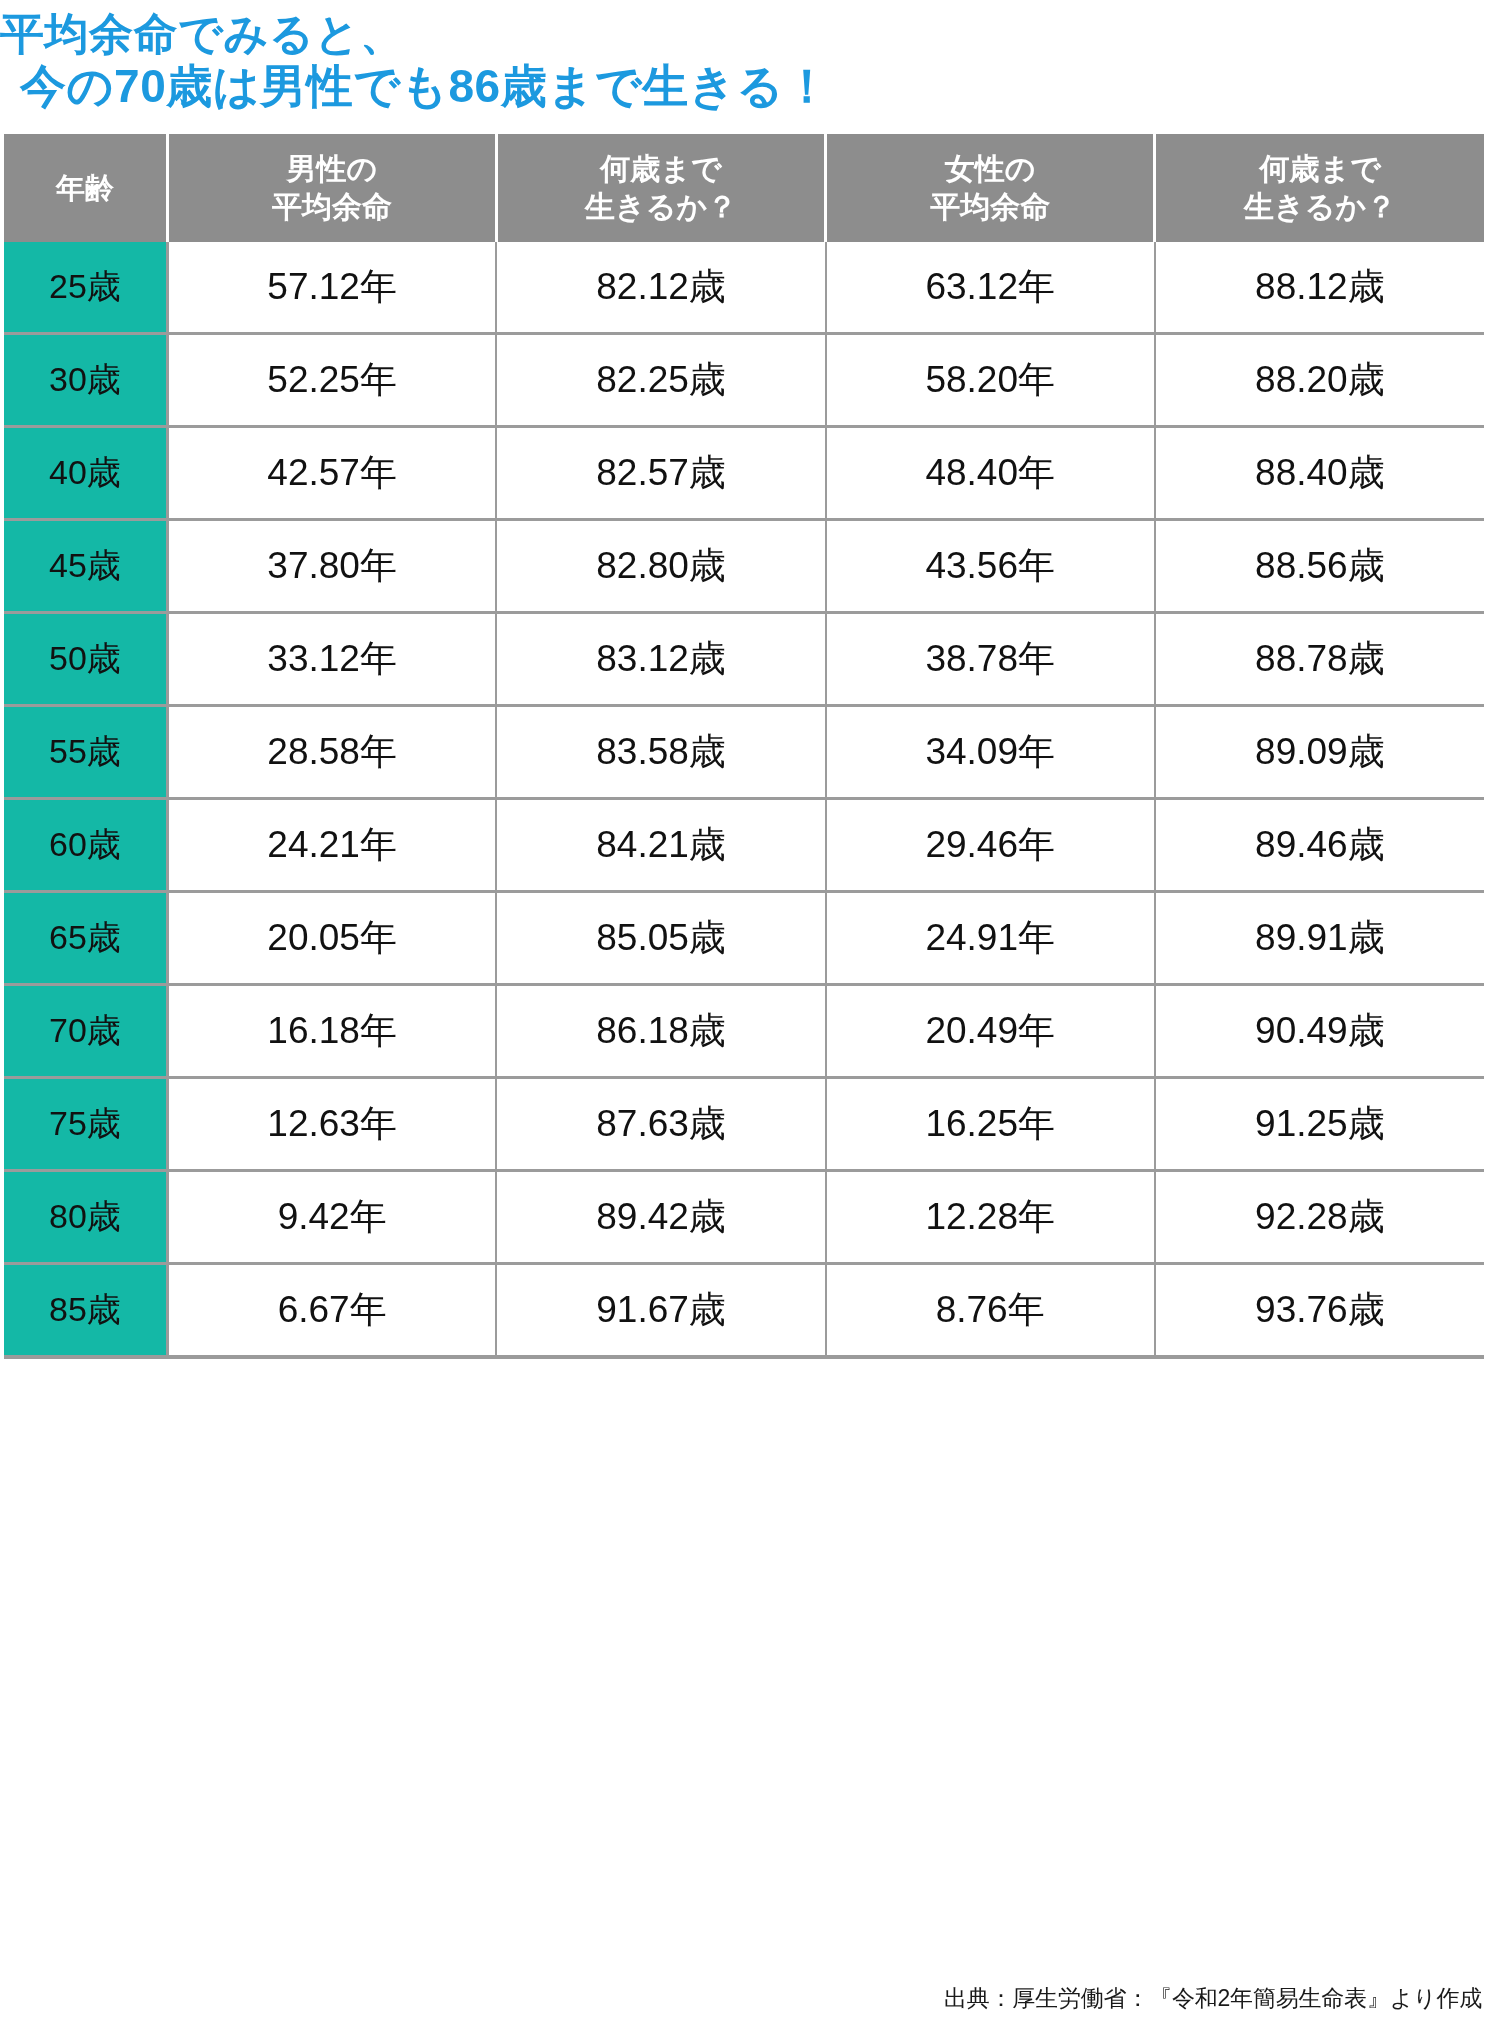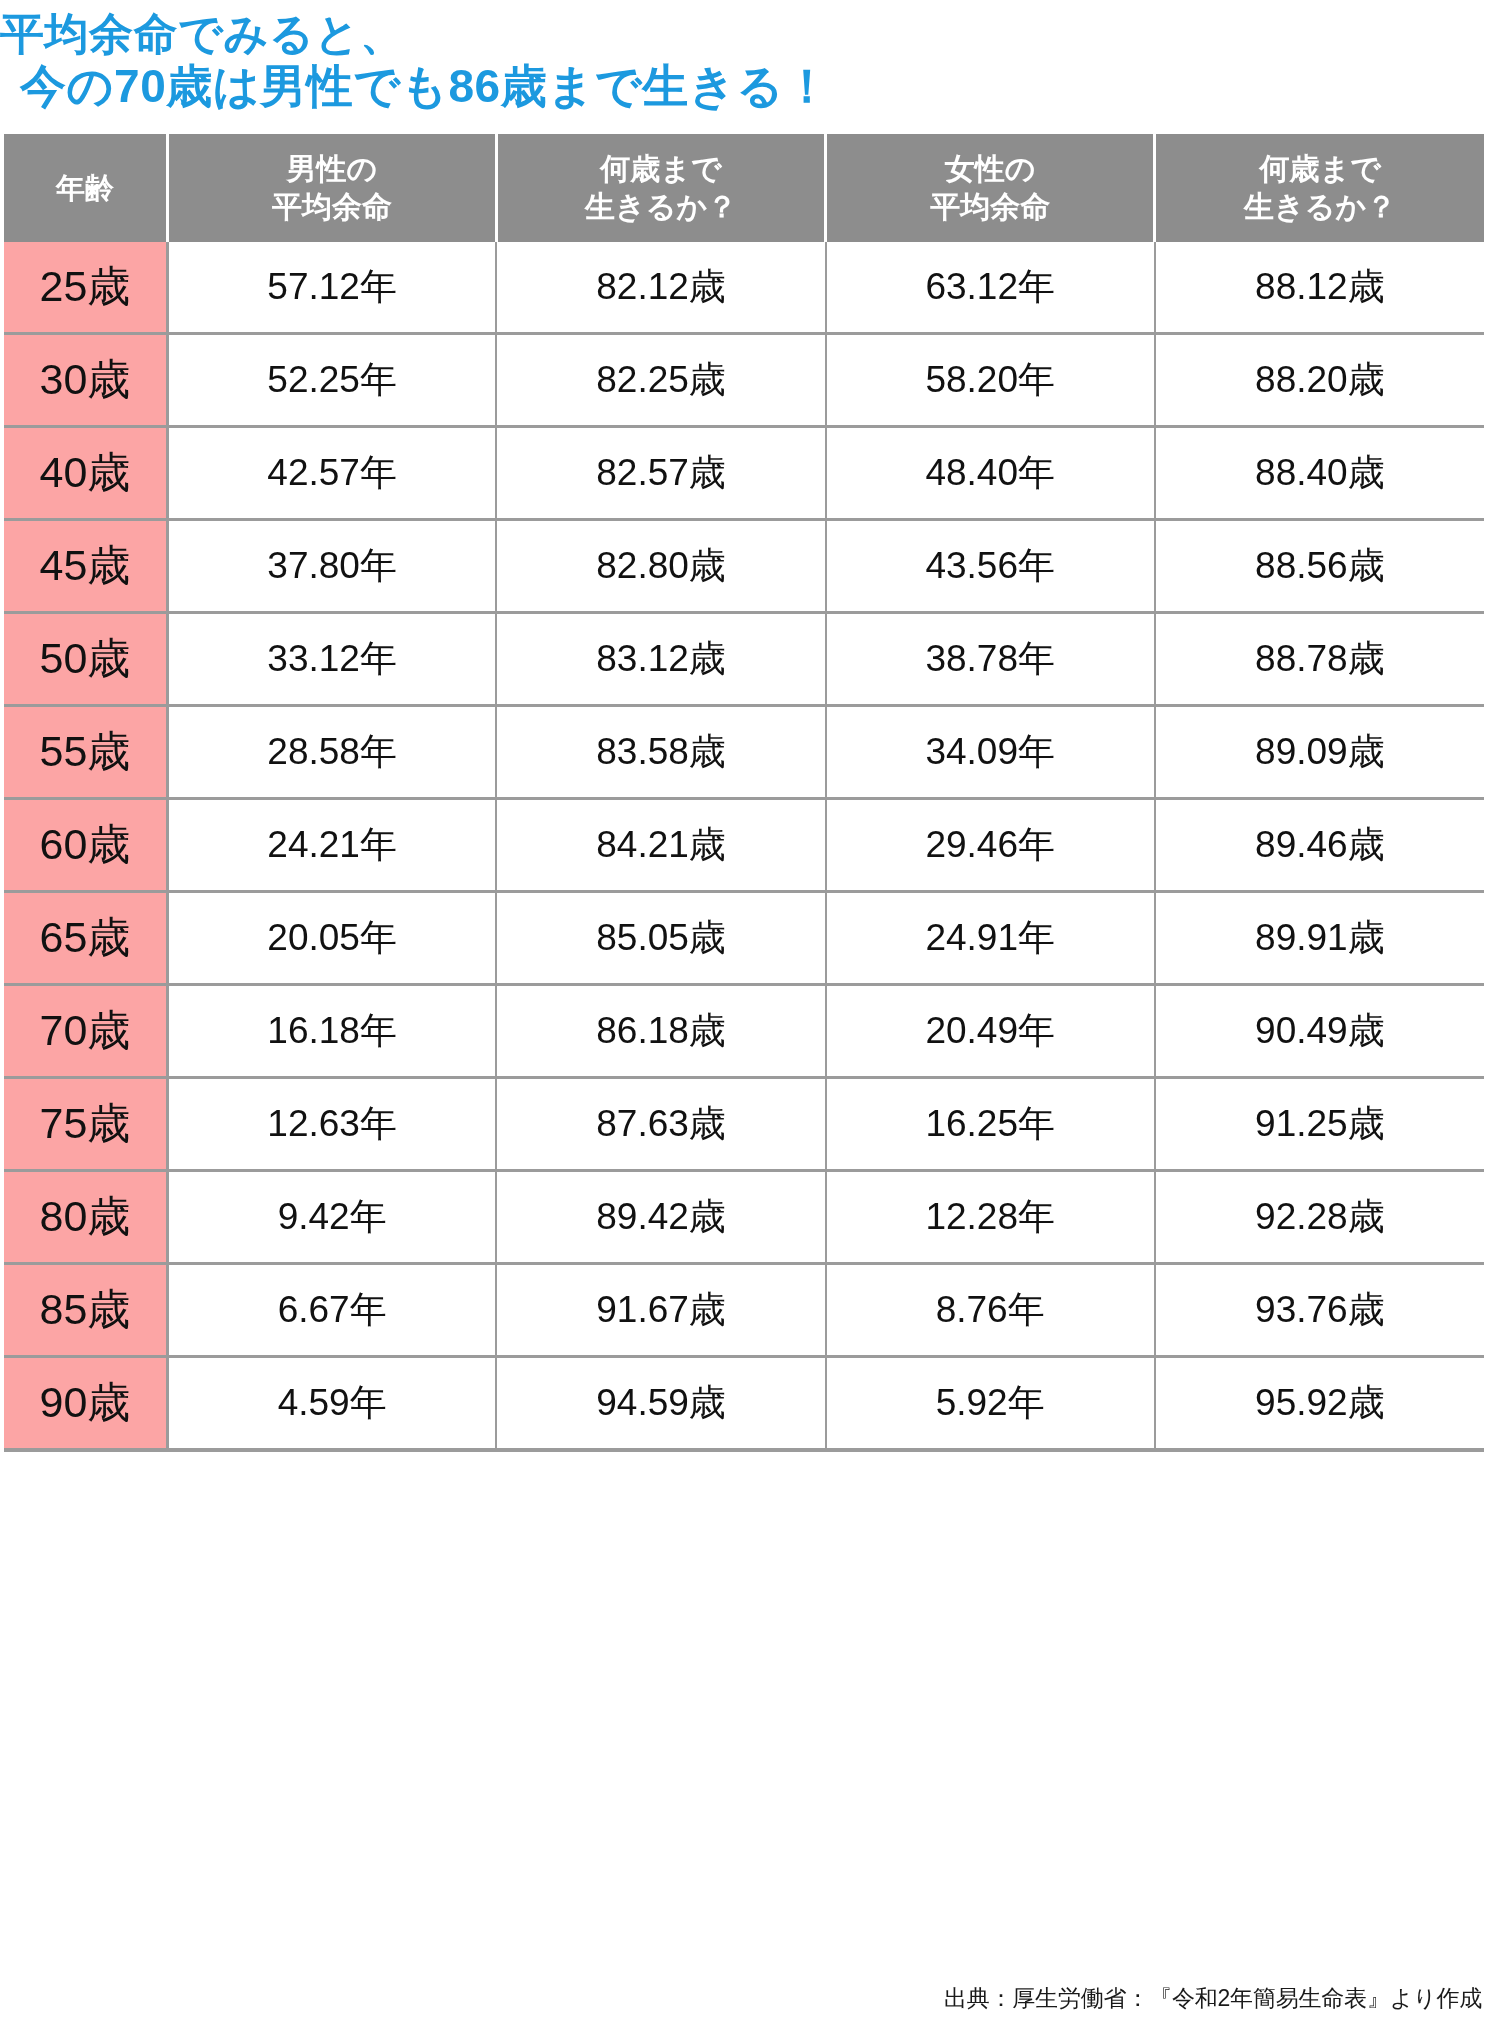--- a/index.html
+++ b/index.html
@@ -80,22 +80,22 @@
     vertical-align: middle;
     background: #ffffff;
     border-bottom: 3px solid #9b9b9b;
     border-right: 2px solid #9b9b9b;
     padding: 0;
     font-family: "Liberation Sans", "DejaVu Sans", sans-serif;
   }
   tbody td:last-child { border-right: none; }
 
   tbody td.age-cell {
-    background: #fca5a5;
-    font-size: 43px;
+    background: #14b8a6;
+    font-size: 34px;
     border-right: 3px solid #9b9b9b;
   }
   tbody tr:last-child td {
     border-bottom: 4px solid #9b9b9b;
   }
 
   
   #footer {
     position: absolute;
     right: 18px;
@@ -226,26 +226,19 @@
             <td>12.28年</td>
             <td>92.28歳</td>
           </tr>
           <tr>
             <td class="age-cell">85歳</td>
             <td>6.67年</td>
             <td>91.67歳</td>
             <td>8.76年</td>
             <td>93.76歳</td>
           </tr>
-          <tr>
-            <td class="age-cell">90歳</td>
-            <td>4.59年</td>
-            <td>94.59歳</td>
-            <td>5.92年</td>
-            <td>95.92歳</td>
-          </tr>
         </tbody>
     </table>
   </div>
 
   <div id="footer">出典：厚生労働省：『令和2年簡易生命表』より作成</div>
 
 </div>
 
 </body></html>

